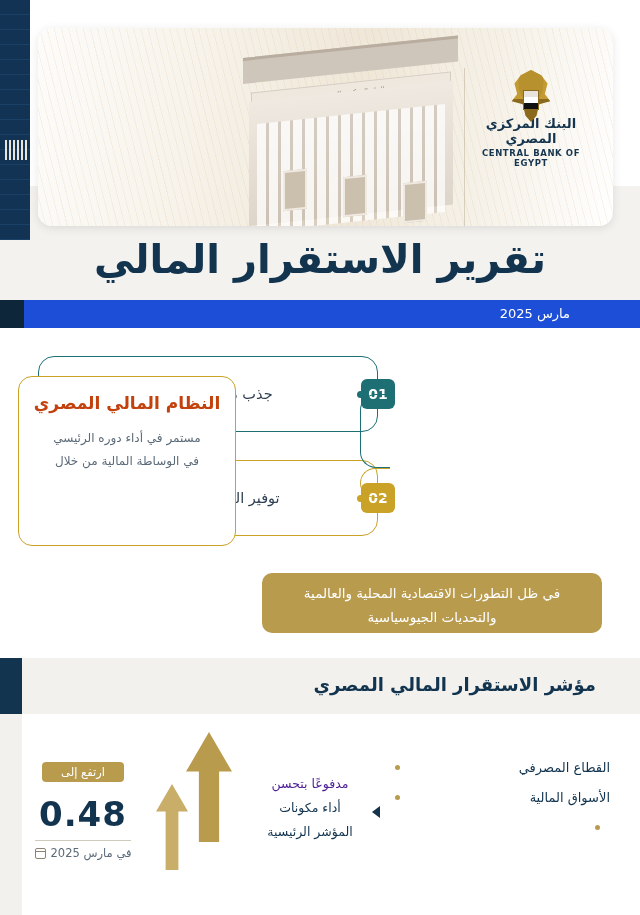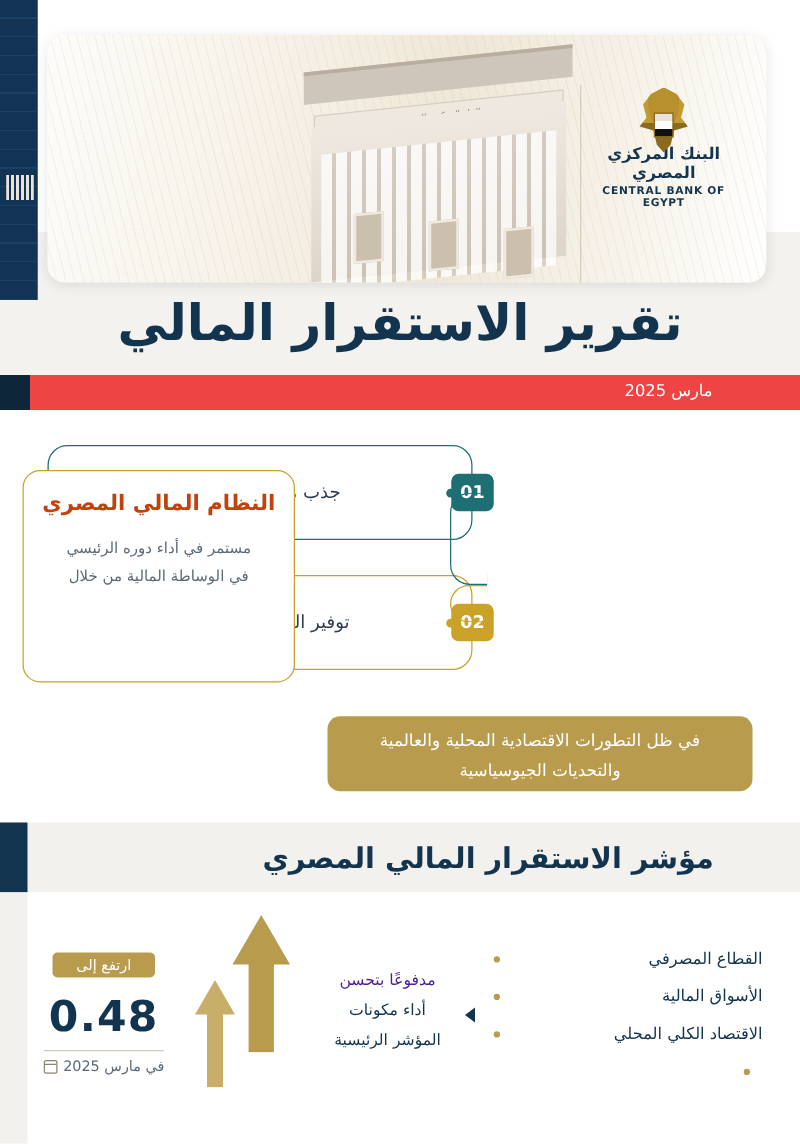--- a/index.html
+++ b/index.html
@@ -89,21 +89,21 @@
   }
   .logo-ar { font-size: 13px; color: #15354f; letter-spacing: 0px; margin-top: -30px; font-weight: 700;}
   .logo-en { font-size: 8.5px; color: #15354f; font-weight: 700; letter-spacing: .6px; margin-top: 2px; }
 
   .title-main {
     position: absolute; top: 236px; left: 0; width: 640px; text-align: center;
     font-size: 40px; font-weight: 700; color: #12344f; letter-spacing: 0px;
   }
   .date-bar {
     position: absolute; top: 300px; left: 0; width: 640px; height: 28px;
-    background: #ef4444;
+    background: #1d4ed8;
   }
   .date-bar .dt {
     position: absolute; right: 70px; top: 6px; font-size: 13px; color: #ffffff;
   }
   .date-bar .tab {
     position: absolute; left: 0; top: 0; width: 24px; height: 28px; background: #0d2639;
   }
 
   
   .mid { position: absolute; top: 328px; left: 0; width: 640px; height: 330px; background: #ffffff; }
@@ -162,21 +162,21 @@
   }
 
   
   .bottom { position: absolute; top: 658px; left: 0; width: 640px; height: 257px; background: #ffffff; }
   .bottom-head {
     position: absolute; top: 0; left: 0; width: 640px; height: 56px;
     background: #f2f1ed;
   }
   .bottom-head .tab { position: absolute; left: 0; top: 0; width: 22px; height: 56px; background: #12344f; }
   .bottom-head .htxt {
-    position: absolute; right: 69px; top: 16px; font-size: 23px; color: #12344f; font-weight: 700;
+    position: absolute; right: 44px; top: 16px; font-size: 18px; color: #12344f; font-weight: 700;
   }
   .bottom-body { position: absolute; top: 56px; left: 0; width: 640px; height: 201px; background: #ffffff; }
   .bottom-body .tab { position: absolute; left: 0; top: 0; width: 22px; height: 201px; background: #f2f1ed; }
 
   .factors { position: absolute; right: 30px; top: 38px; width: 215px; }
   .factor-row {
     display: flex; align-items: center; justify-content: flex-start;
     font-size: 13px; color: #12344f; height: 30px;
   }
   .factor-row .fdot { width: 5px; height: 5px; border-radius: 50%; background: #b99b4e; margin-right: 10px; margin-left: 0; order: 2; }
@@ -299,24 +299,20 @@
     <div class="bottom-body">
       <div class="tab"></div>
 
       <div class="factors">
         <div class="factor-row">
           <span class="ftxt">القطاع المصرفي</span>
           <span class="fdot"></span>
         </div>
         <div class="factor-row">
           <span class="ftxt">الأسواق المالية</span>
-          <span class="fdot"></span>
-        </div>
-        <div class="factor-row">
-          <span class="ftxt">الاقتصاد الكلي المحلي</span>
           <span class="fdot"></span>
         </div>
         <div class="factor-row">
           <span class="fdot"></span>
         </div>
       </div>
 
       <div class="driver">
         <div class="hi">مدفوعًا بتحسن</div>
         <div>أداء مكونات</div>

